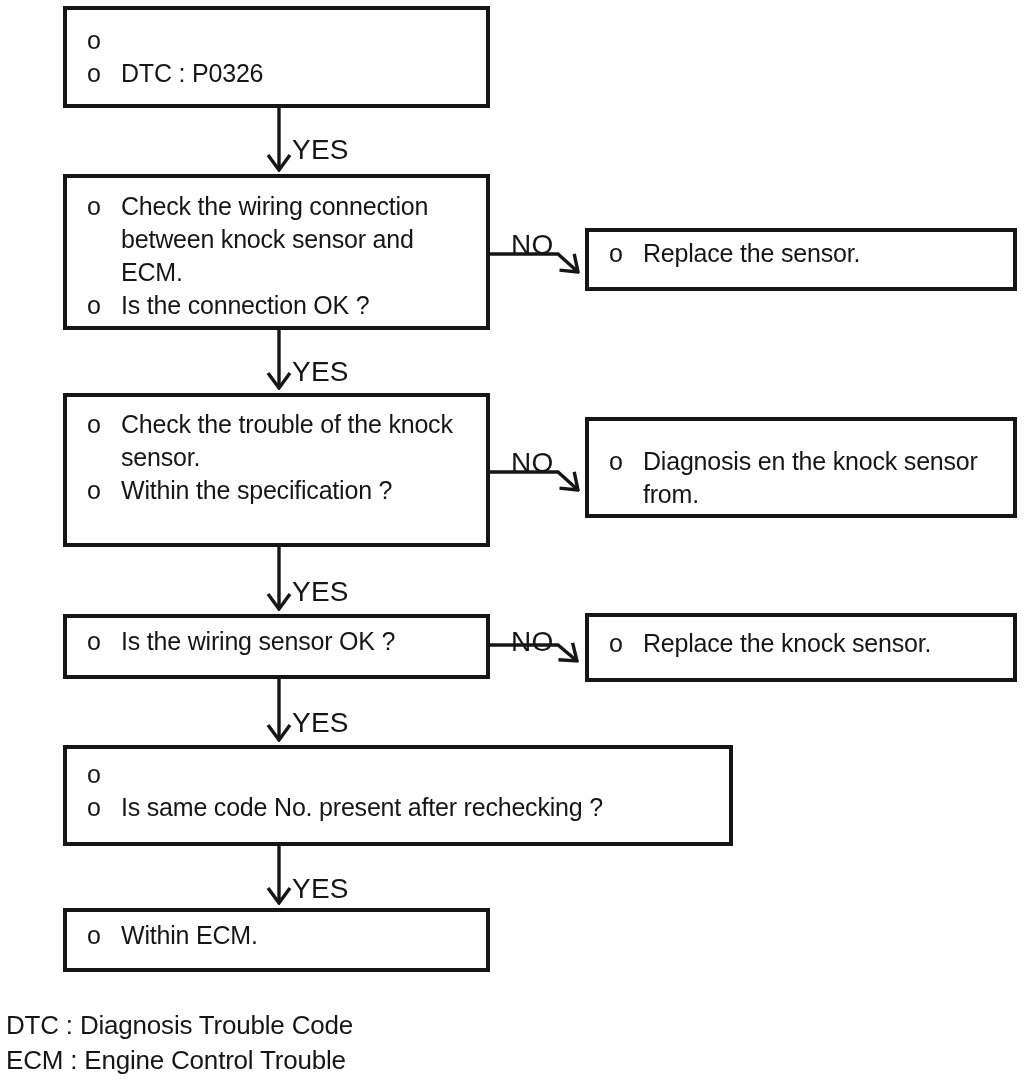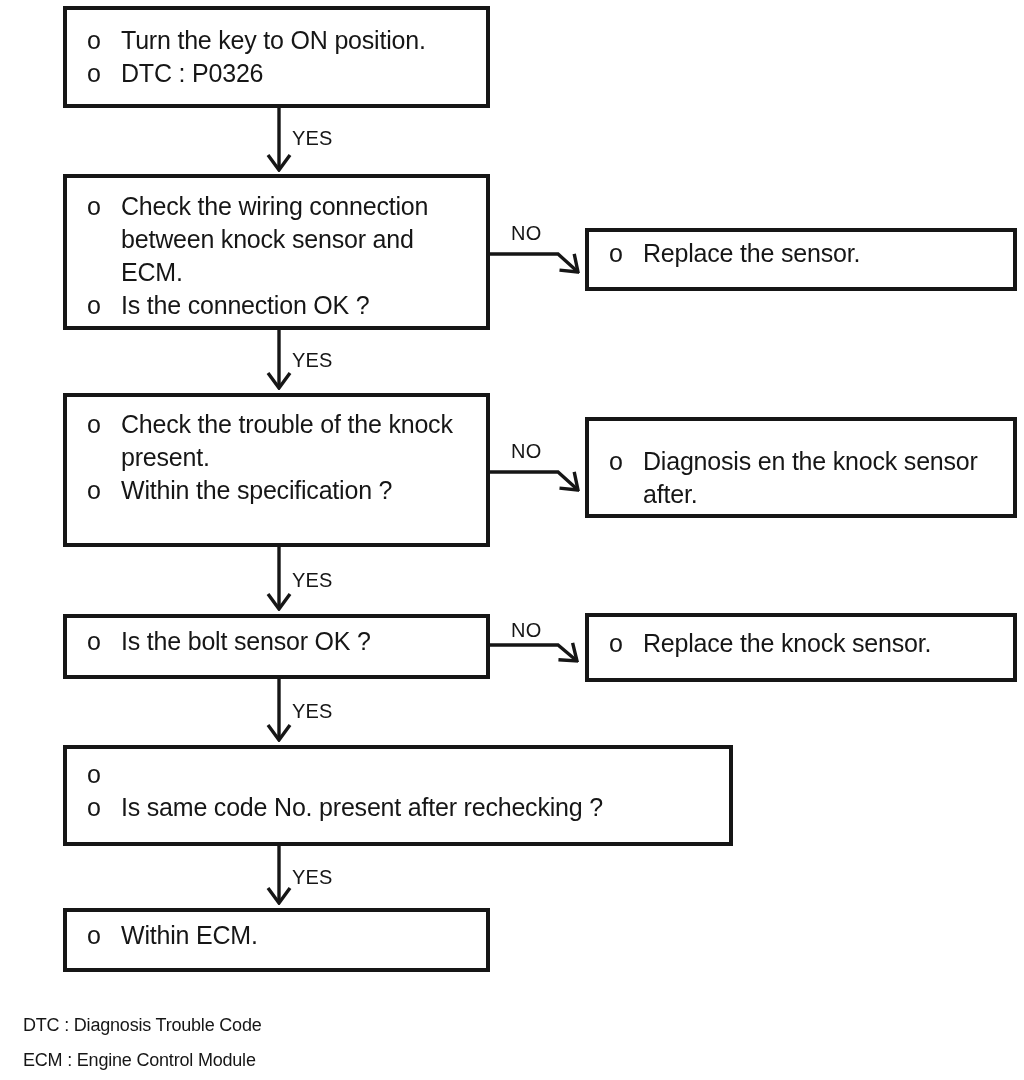--- a/index.html
+++ b/index.html
@@ -54,38 +54,39 @@
   #b4 { left: 63px; top: 614px; width: 427px; height: 65px;  padding-top: 7px;  }
   #b5 { left: 63px; top: 745px; width: 670px; height: 101px; padding-top: 9px;  }
   #b6 { left: 63px; top: 908px; width: 427px; height: 64px;  padding-top: 7px;  }
   
   #r1 { left: 585px; top: 228px; width: 432px; height: 63px;  padding-top: 5px;  }
   #r2 { left: 585px; top: 417px; width: 432px; height: 101px; padding-top: 24px; }
   #r3 { left: 585px; top: 613px; width: 432px; height: 69px;  padding-top: 10px; }
 
   .lbl {
     position: absolute;
-    font-size: 20px;
+    font-size: 28px;
     line-height: 32px;
     letter-spacing: 0.2px;
+    margin-top: 12px;
   }
   #yes1 { left: 292px; top: 122px; }
   #yes2 { left: 292px; top: 344px; }
   #yes3 { left: 292px; top: 564px; }
   #yes4 { left: 292px; top: 695px; }
   #yes5 { left: 292px; top: 861px; }
   #no1  { left: 511px; top: 217px; }
   #no2  { left: 511px; top: 435px; }
   #no3  { left: 511px; top: 614px; }
 
   .legend {
     position: absolute;
-    left: 23px;
+    left: 6px;
     top: 1008px;
-    font-size: 18px;
+    font-size: 26px;
     line-height: 35px;
     letter-spacing: -0.2px;
   }
 </style>
 </head>
 <body>
 
 <div class="stage">
 
   <svg class="overlay" viewBox="0 0 1024 1080" aria-hidden="true">
@@ -100,21 +101,20 @@
     <path d="M279,678 V740" marker-end="url(#arr)"></path>
     <path d="M279,844 V903" marker-end="url(#arr)"></path>
     <path d="M488,254 H558 L578,272" marker-end="url(#arr)"></path>
     <path d="M488,472 H558 L578,490" marker-end="url(#arr)"></path>
     <path d="M488,645 H558 L577,661" marker-end="url(#arr)"></path>
   </svg>
 
   <div class="box" id="b1">
     <div class="row">
       <span class="bullet">o</span>
-      <span class="txt">Turn the key to ON position.</span>
     </div>
     <div class="row">
       <span class="bullet">o</span>
       <span class="txt">DTC : P0326</span>
     </div>
   </div>
 
   <div class="box" id="b2">
     <div class="row">
       <span class="bullet">o</span>
@@ -134,32 +134,32 @@
     </div>
   </div>
 
   <div class="box" id="b3">
     <div class="row">
       <span class="bullet">o</span>
       <span class="txt">Check the trouble of the knock</span>
     </div>
     <div class="row">
       <span class="bullet"></span>
-      <span class="txt">present.</span>
+      <span class="txt">sensor.</span>
     </div>
     <div class="row">
       <span class="bullet">o</span>
       <span class="txt">Within the specification ?</span>
     </div>
   </div>
 
   <div class="box" id="b4">
     <div class="row">
       <span class="bullet">o</span>
-      <span class="txt">Is the bolt sensor OK ?</span>
+      <span class="txt">Is the wiring sensor OK ?</span>
     </div>
   </div>
 
   <div class="box" id="b5">
     <div class="row">
       <span class="bullet">o</span>
     </div>
     <div class="row">
       <span class="bullet">o</span>
       <span class="txt">Is same code No. present after rechecking ?</span>
@@ -180,21 +180,21 @@
     </div>
   </div>
 
   <div class="box" id="r2">
     <div class="row">
       <span class="bullet">o</span>
       <span class="txt">Diagnosis en the knock sensor</span>
     </div>
     <div class="row">
       <span class="bullet"></span>
-      <span class="txt">after.</span>
+      <span class="txt">from.</span>
     </div>
   </div>
 
   <div class="box" id="r3">
     <div class="row">
       <span class="bullet">o</span>
       <span class="txt">Replace the knock sensor.</span>
     </div>
   </div>
 
@@ -202,16 +202,16 @@
   <span class="lbl" id="yes2">YES</span>
   <span class="lbl" id="yes3">YES</span>
   <span class="lbl" id="yes4">YES</span>
   <span class="lbl" id="yes5">YES</span>
   <span class="lbl" id="no1">NO</span>
   <span class="lbl" id="no2">NO</span>
   <span class="lbl" id="no3">NO</span>
 
   <div class="legend">
     <div>DTC : Diagnosis Trouble Code</div>
-    <div>ECM : Engine Control Module</div>
+    <div>ECM : Engine Control Trouble</div>
   </div>
 
 </div>
 
 </body></html>

